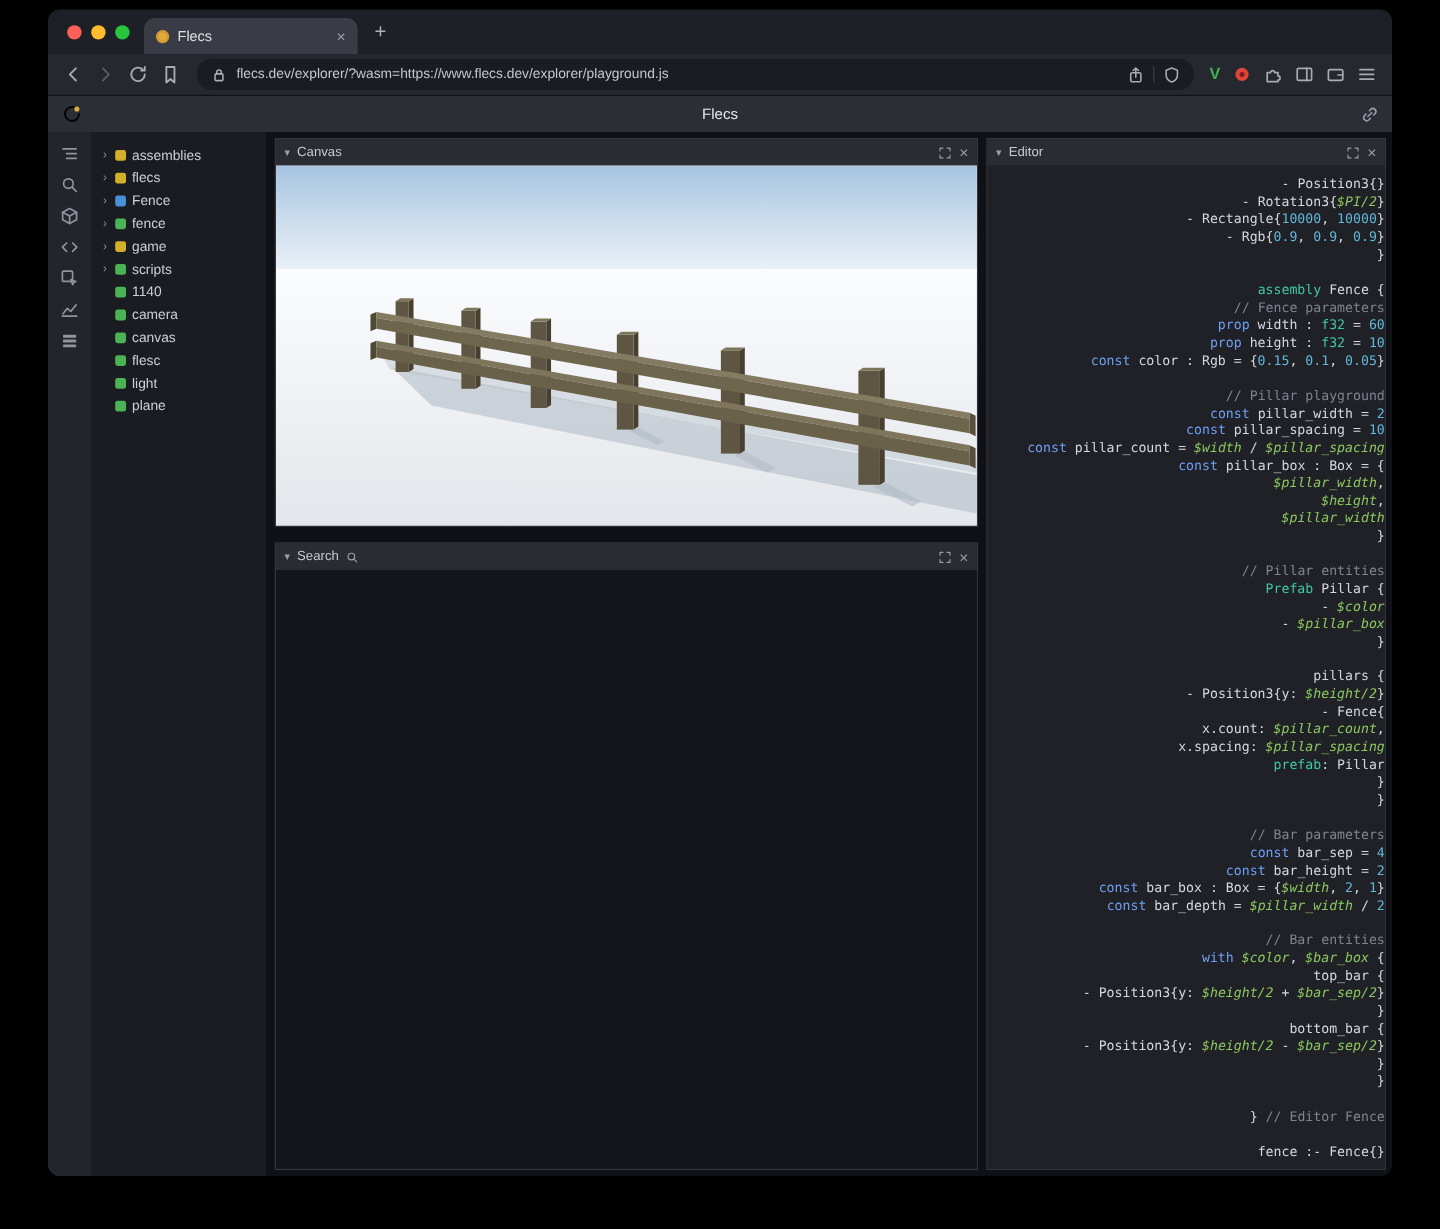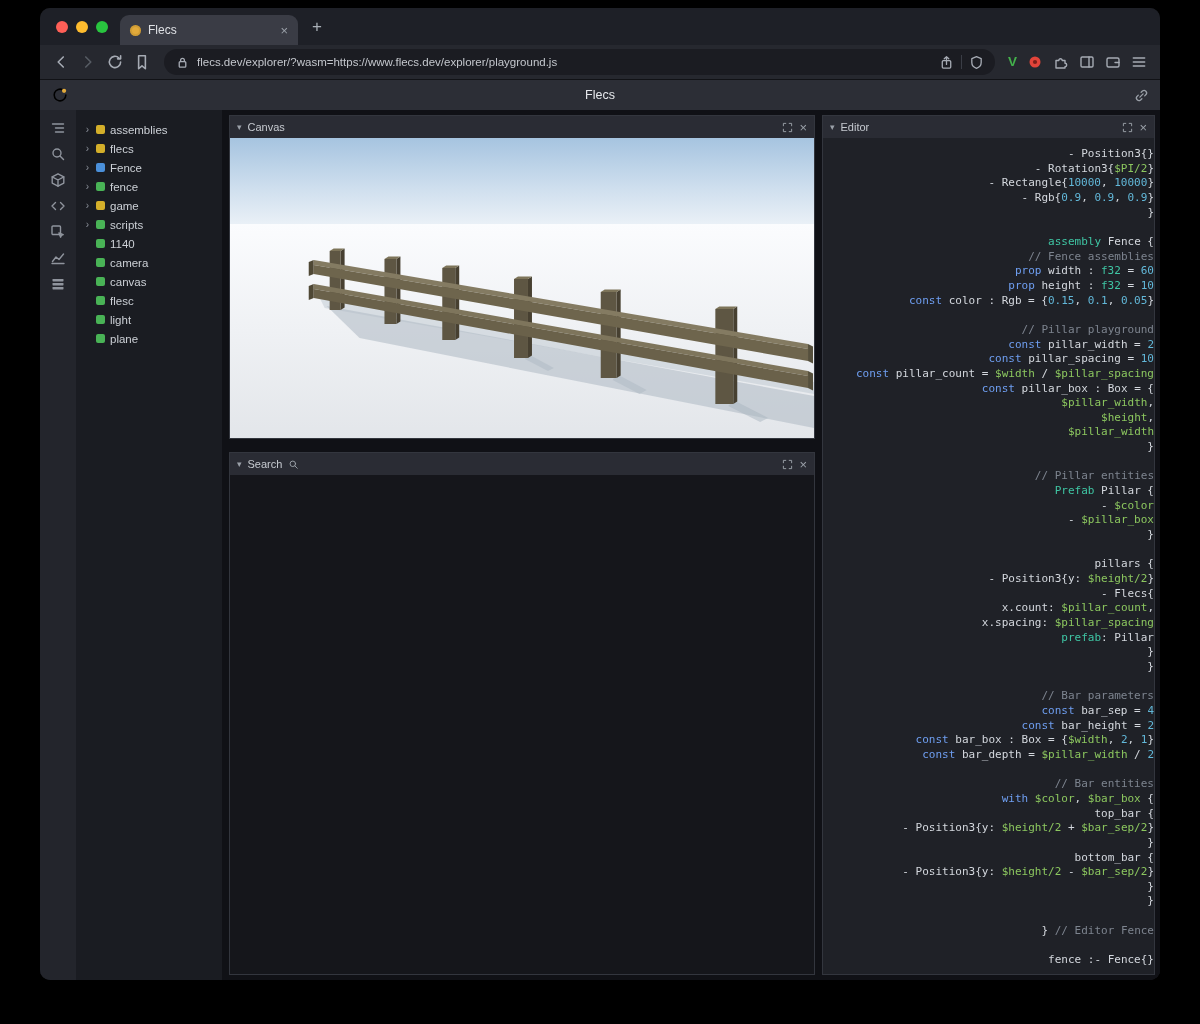--- a/index.html
+++ b/index.html
@@ -66,21 +66,21 @@
   .canvas-view { height:300px; flex:none; background:#fff; }
   .canvas-view svg { display:block; width:100%; height:100%; }
   .search-panel { flex:1; }
   .search-body { flex:1; background:#15161b; }
 
   .editor-panel { flex:1; min-width:0; }
   .editor-body { flex:1; background:#1f2127; padding:9px 0 0 12px; overflow:hidden;
                  font-family:"DejaVu Sans Mono", monospace; font-size:11px; line-height:14.66px; }
   .code-line { white-space:pre; min-height:14.66px;text-align:right; }
   .tk-p { color:#d4d8de; } .tk-k { color:#6f9ff2; } .tk-t { color:#3fc6a4; }
-  .tk-v { color:#8cc75f; } .tk-n { color:#62b8d9; } .tk-c { color:#7d848f; }
+  .tk-v { color:#8cc75f;font-style:italic; } .tk-n { color:#62b8d9; } .tk-c { color:#7d848f; }
 
   
   .ic { display:block; width:100%; height:100%; }
   .ic :not([data-f]) { fill:none; stroke:currentColor; stroke-width:1.4;
                        stroke-linecap:round; stroke-linejoin:round; }
   .ic [data-f] { stroke:none; }
 </style>
 </head>
 <body>
 
@@ -425,21 +425,21 @@
             <span class="ph-close">×</span>
           </div>
           <div class="editor-body">
               <div class="code-line"><span class="tk-p">  - Position3{}</span></div>
               <div class="code-line"><span class="tk-p">  - Rotation3{</span><span class="tk-v">$PI/2</span><span class="tk-p">}</span></div>
               <div class="code-line"><span class="tk-p">  - Rectangle{</span><span class="tk-n">10000</span><span class="tk-p">, </span><span class="tk-n">10000</span><span class="tk-p">}</span></div>
               <div class="code-line"><span class="tk-p">  - Rgb{</span><span class="tk-n">0.9</span><span class="tk-p">, </span><span class="tk-n">0.9</span><span class="tk-p">, </span><span class="tk-n">0.9</span><span class="tk-p">}</span></div>
               <div class="code-line"><span class="tk-p">}</span></div>
               <div class="code-line">&nbsp;</div>
               <div class="code-line"><span class="tk-t">assembly</span><span class="tk-p"> Fence {</span></div>
-              <div class="code-line"><span class="tk-c">  // Fence assemblies</span></div>
+              <div class="code-line"><span class="tk-c">  // Fence parameters</span></div>
               <div class="code-line"><span class="tk-k">  prop</span><span class="tk-p"> width : </span><span class="tk-t">f32</span><span class="tk-p"> = </span><span class="tk-n">60</span></div>
               <div class="code-line"><span class="tk-k">  prop</span><span class="tk-p"> height : </span><span class="tk-t">f32</span><span class="tk-p"> = </span><span class="tk-n">10</span></div>
               <div class="code-line"><span class="tk-k">  const</span><span class="tk-p"> color : Rgb = {</span><span class="tk-n">0.15</span><span class="tk-p">, </span><span class="tk-n">0.1</span><span class="tk-p">, </span><span class="tk-n">0.05</span><span class="tk-p">}</span></div>
               <div class="code-line">&nbsp;</div>
               <div class="code-line"><span class="tk-c">  // Pillar playground</span></div>
               <div class="code-line"><span class="tk-k">  const</span><span class="tk-p"> pillar_width = </span><span class="tk-n">2</span></div>
               <div class="code-line"><span class="tk-k">  const</span><span class="tk-p"> pillar_spacing = </span><span class="tk-n">10</span></div>
               <div class="code-line"><span class="tk-k">  const</span><span class="tk-p"> pillar_count = </span><span class="tk-v">$width</span><span class="tk-p"> / </span><span class="tk-v">$pillar_spacing</span></div>
               <div class="code-line"><span class="tk-k">  const</span><span class="tk-p"> pillar_box : Box = {</span></div>
               <div class="code-line"><span class="tk-p">    </span><span class="tk-v">$pillar_width</span><span class="tk-p">,</span></div>
@@ -448,21 +448,21 @@
               <div class="code-line"><span class="tk-p">  }</span></div>
               <div class="code-line">&nbsp;</div>
               <div class="code-line"><span class="tk-c">  // Pillar entities</span></div>
               <div class="code-line"><span class="tk-t">  Prefab</span><span class="tk-p"> Pillar {</span></div>
               <div class="code-line"><span class="tk-p">    - </span><span class="tk-v">$color</span></div>
               <div class="code-line"><span class="tk-p">    - </span><span class="tk-v">$pillar_box</span></div>
               <div class="code-line"><span class="tk-p">  }</span></div>
               <div class="code-line">&nbsp;</div>
               <div class="code-line"><span class="tk-p">  pillars {</span></div>
               <div class="code-line"><span class="tk-p">    - Position3{y: </span><span class="tk-v">$height/2</span><span class="tk-p">}</span></div>
-              <div class="code-line"><span class="tk-p">    - Flecs{</span></div>
+              <div class="code-line"><span class="tk-p">    - Fence{</span></div>
               <div class="code-line"><span class="tk-p">      x.count: </span><span class="tk-v">$pillar_count</span><span class="tk-p">,</span></div>
               <div class="code-line"><span class="tk-p">      x.spacing: </span><span class="tk-v">$pillar_spacing</span></div>
               <div class="code-line"><span class="tk-t">      prefab</span><span class="tk-p">: Pillar</span></div>
               <div class="code-line"><span class="tk-p">    }</span></div>
               <div class="code-line"><span class="tk-p">  }</span></div>
               <div class="code-line">&nbsp;</div>
               <div class="code-line"><span class="tk-c">  // Bar parameters</span></div>
               <div class="code-line"><span class="tk-k">  const</span><span class="tk-p"> bar_sep = </span><span class="tk-n">4</span></div>
               <div class="code-line"><span class="tk-k">  const</span><span class="tk-p"> bar_height = </span><span class="tk-n">2</span></div>
               <div class="code-line"><span class="tk-k">  const</span><span class="tk-p"> bar_box : Box = {</span><span class="tk-v">$width</span><span class="tk-p">, </span><span class="tk-n">2</span><span class="tk-p">, </span><span class="tk-n">1</span><span class="tk-p">}</span></div>

